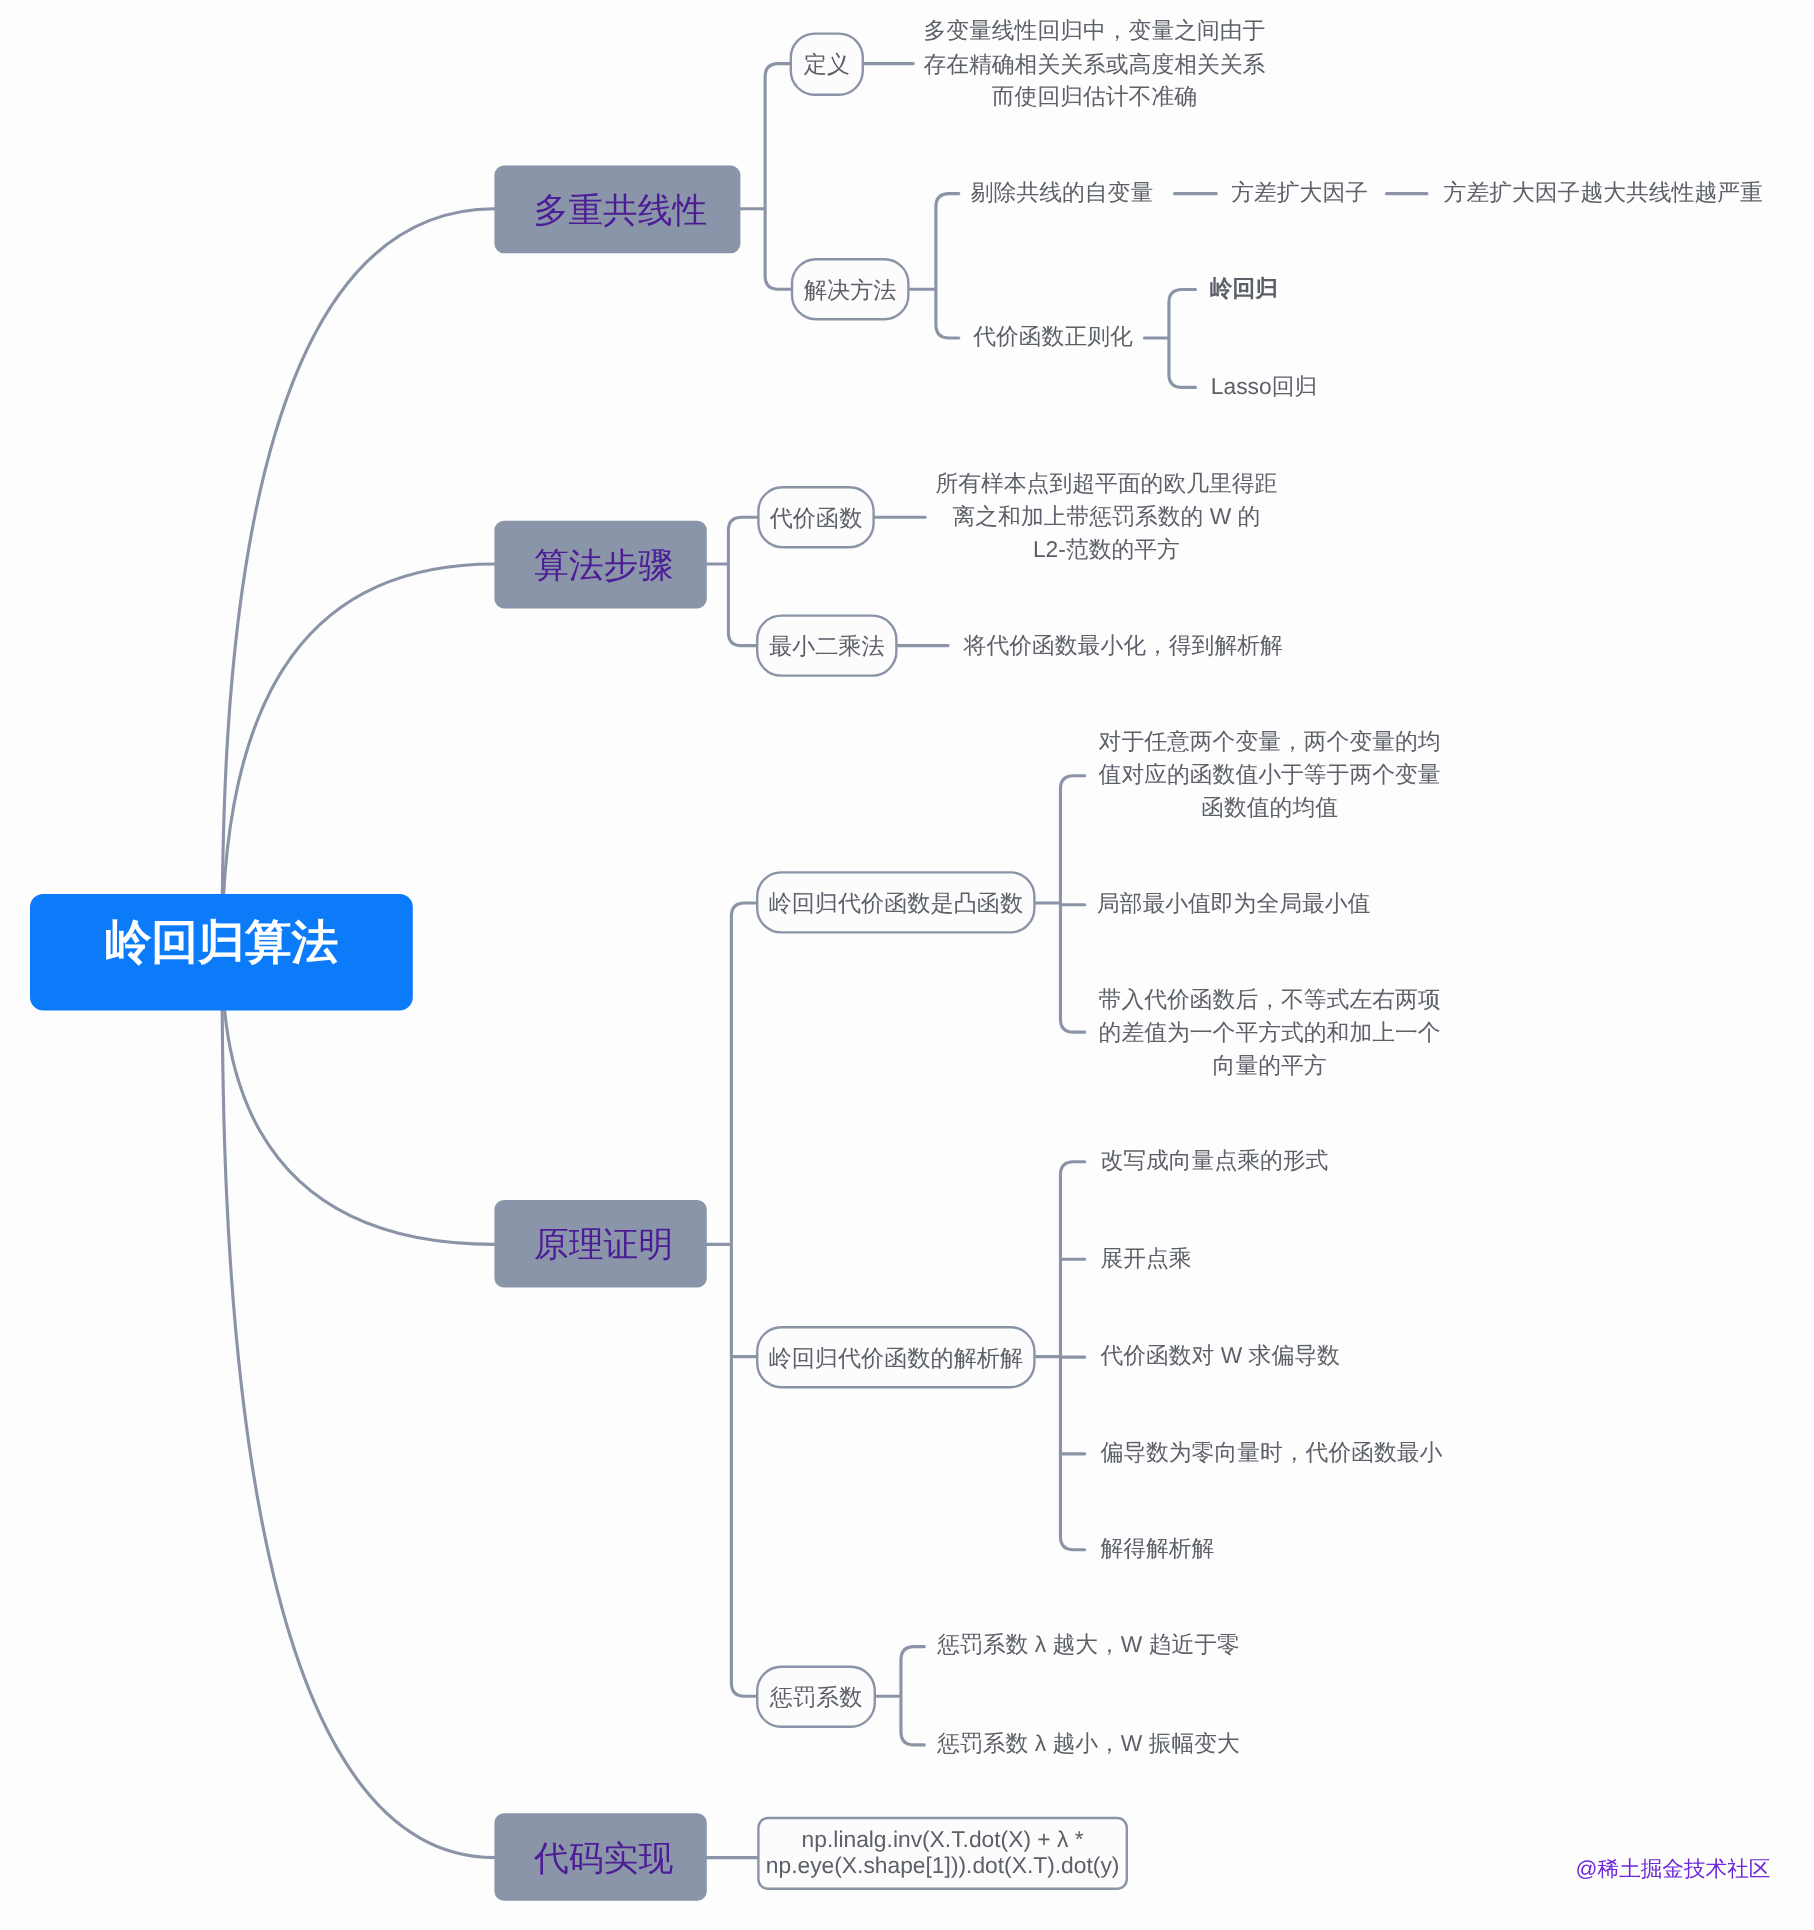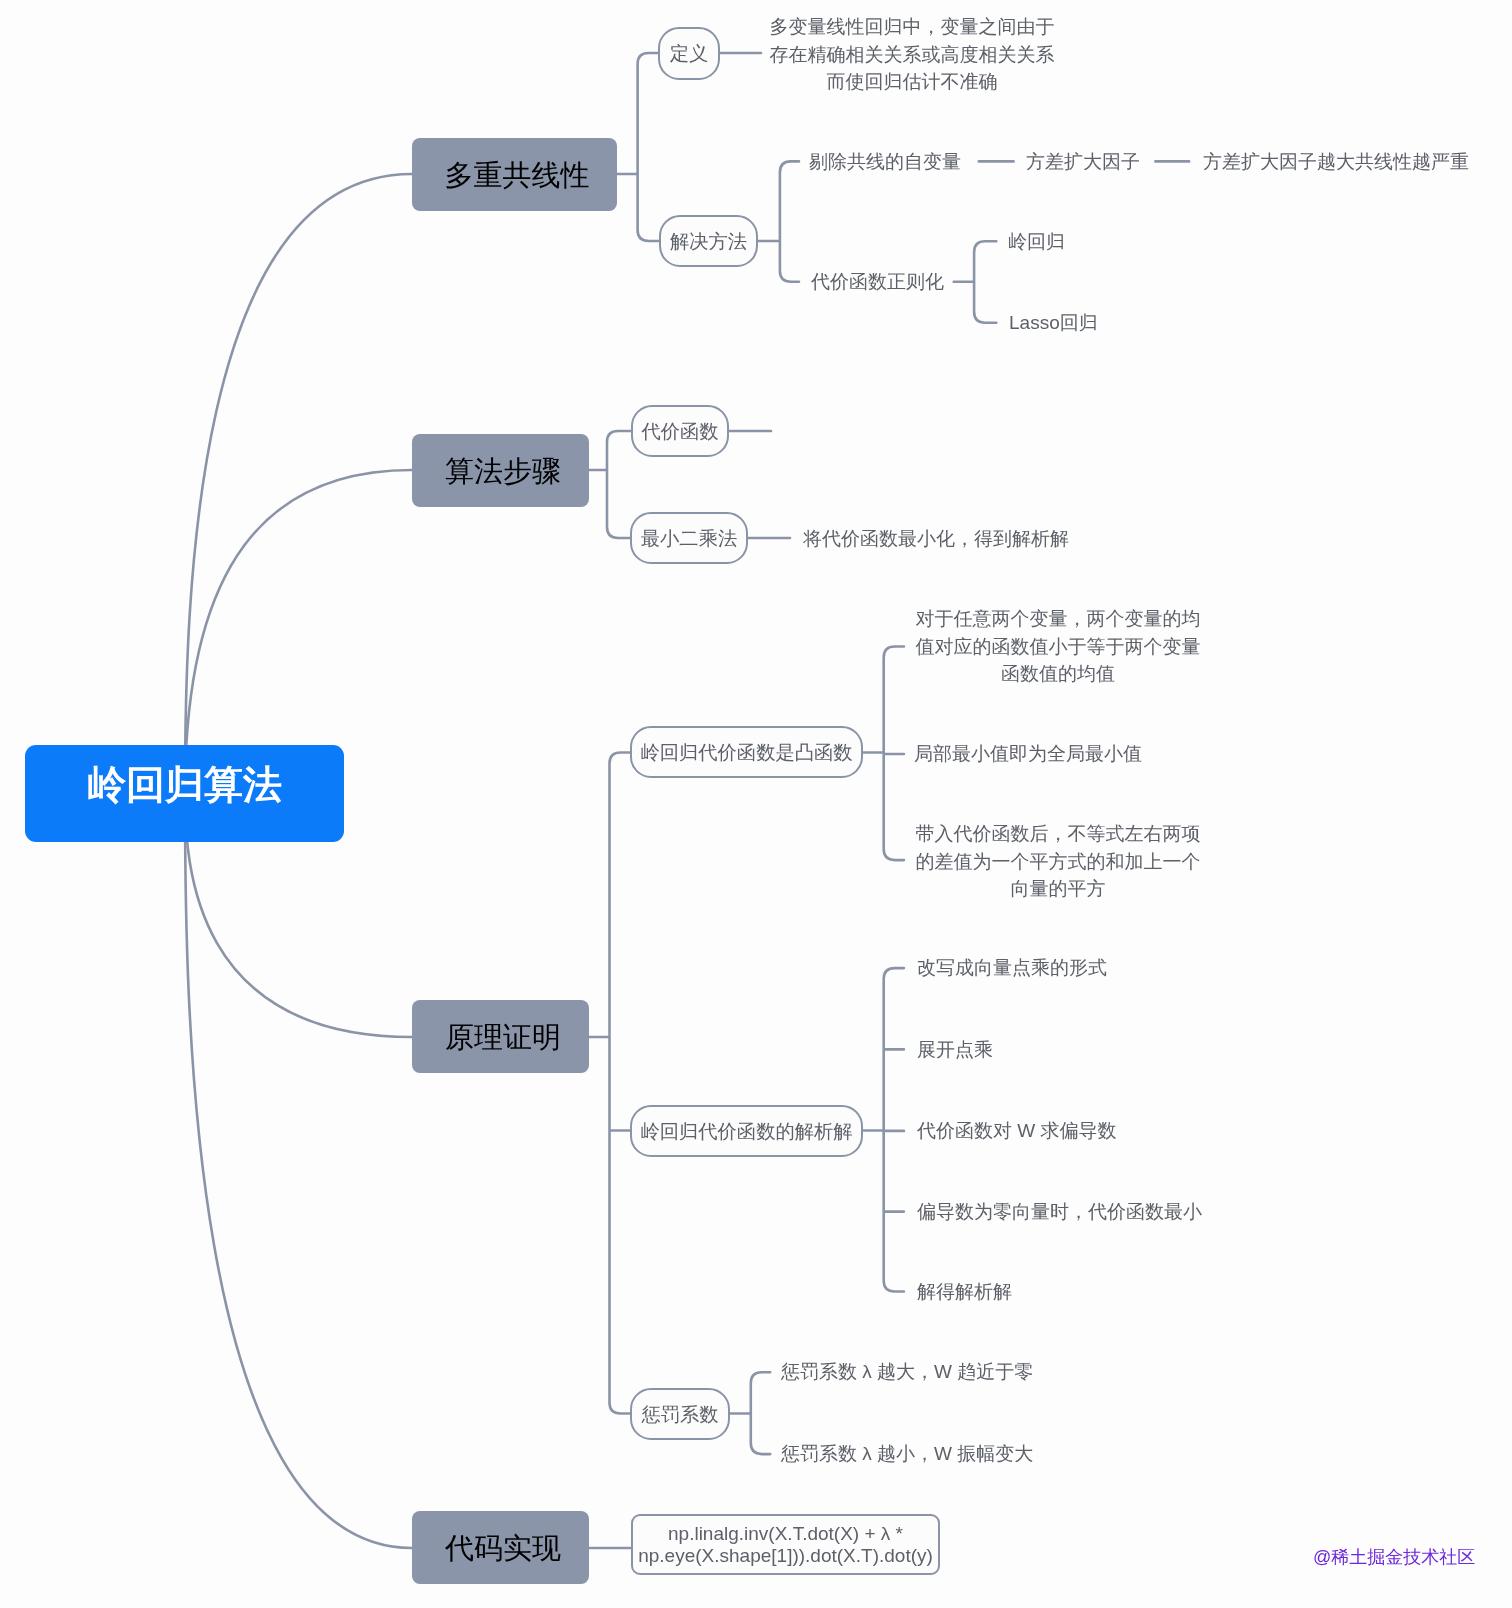--- a/index.html
+++ b/index.html
@@ -6,21 +6,21 @@
   html,body{margin:0;padding:0;}
   body{
     width:1512px;height:1608px;overflow:hidden;position:relative;
     background:#fdfdfd;
     font-family:"Liberation Sans","DejaVu Sans",sans-serif;
   }
   #mindmap{position:absolute;left:0;top:0;width:1512px;height:1608px;}
   svg#links{position:absolute;left:0;top:0;width:1512px;height:1608px;}
   .node{position:absolute;box-sizing:border-box;display:flex;align-items:center;justify-content:center;}
   .root{filter:opacity(1);background:#0b7bfa;color:#fff;border-radius:11px;font-size:39px;font-weight:700;letter-spacing:0px;padding-bottom:18px;}
-  .branch{filter:opacity(1);background:#8a95aa;color:#000000;border-radius:8px;font-size:29px;letter-spacing:0px;padding-left:5px;padding-top:3px;}
+  .branch{filter:opacity(1);background:#8a95aa;color:#4c1d95;border-radius:8px;font-size:29px;letter-spacing:0px;padding-left:5px;padding-top:3px;}
   .boxnode{filter:opacity(1);background:#fcfcfd;color:#5c6068;border:2.6px solid #8a94a6;border-radius:21px;font-size:19.3px;}
   .codebox{filter:opacity(1);background:#fcfcfd;color:#5c6068;border:2.6px solid #8a94a6;border-radius:9px;font-size:19px;line-height:22px;text-align:center;white-space:pre;}
   .lbl{display:block;filter:opacity(1);}
   .leaf{position:absolute;filter:opacity(1);color:#5c6068;font-size:19px;line-height:27.5px;white-space:pre;}
   .leaf.c{text-align:center;transform:translateX(-50%);}
   .leaf.l{text-align:left;}
   #watermark{position:absolute;filter:opacity(1);color:#6d28d9;font-size:18px;letter-spacing:0px;}
 </style>
 </head>
 <body>
@@ -72,26 +72,29 @@
 存在精确相关关系或高度相关关系
 而使回归估计不准确</div>
 
   <div class="node boxnode" style="left:659px;top:215px;width:99px;height:52px;">
       <span class="lbl">解决方法</span>
     </div>
   <div class="leaf l" style="left:809px;top:148px;">剔除共线的自变量</div>
   <div class="leaf l" style="left:1026px;top:148px;">方差扩大因子</div>
   <div class="leaf l" style="left:1203px;top:148px;">方差扩大因子越大共线性越严重</div>
   <div class="leaf l" style="left:811px;top:268px;">代价函数正则化</div>
-  <div class="leaf l" style="left:1008px;top:228px;">岭回归</div>
+  <div class="leaf l" style="left:1008px;top:228px;font-weight:bold;">岭回归</div>
   <div class="leaf l" style="left:1009px;top:309px;">Lasso回归</div>
 
   <div class="node boxnode" style="left:631px;top:405px;width:98px;height:52px;">
       <span class="lbl">代价函数</span>
     </div>
+  <div class="leaf c" style="left:922px;top:390px;">所有样本点到超平面的欧几里得距
+离之和加上带惩罚系数的 W 的
+L2-范数的平方</div>
   <div class="node boxnode" style="left:630px;top:512px;width:118px;height:52px;">
       <span class="lbl">最小二乘法</span>
     </div>
   <div class="leaf l" style="left:803px;top:525px;">将代价函数最小化，得到解析解</div>
 
   <div class="node boxnode" style="left:630px;top:726px;width:233px;height:52px;">
       <span class="lbl">岭回归代价函数是凸函数</span>
     </div>
   <div class="leaf c" style="left:1058px;top:605px;">对于任意两个变量，两个变量的均
 值对应的函数值小于等于两个变量

